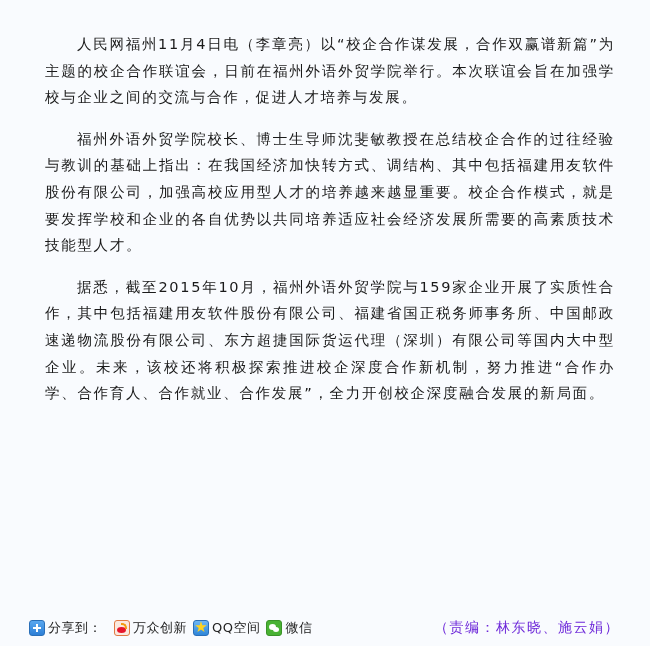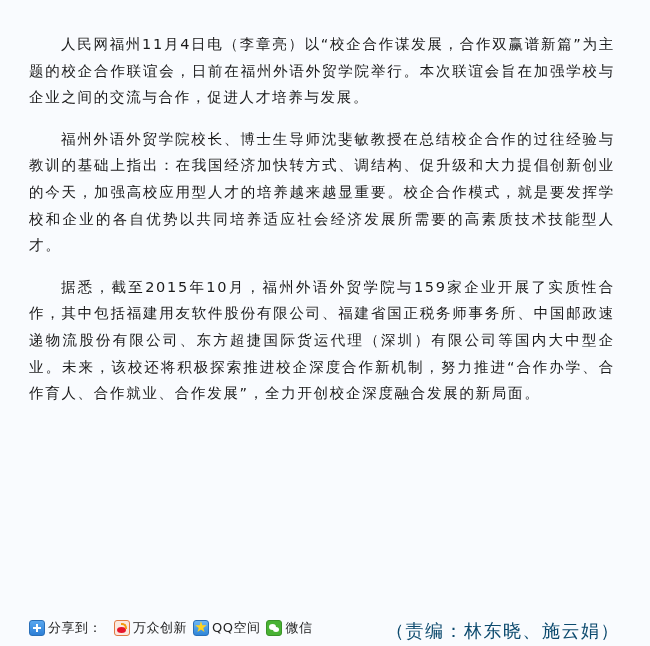--- a/index.html
+++ b/index.html
@@ -15,21 +15,21 @@
       font-family: "DejaVu Sans", "Liberation Sans", sans-serif;
       color: #1a1a1a;
     }
     .article {
       position: absolute;
       left: 29px;
       top: 31px;
       width: 586px;
     }
     .para {
-      margin: 0 0 15px 0;
+      margin: 0 0 15px 16px;
       font-size: 14.5px;
       line-height: 26.6px;
       letter-spacing: 1.7px;
       text-indent: 32px;
       text-align: justify;
       word-break: break-all;
     }
     .share-bar {
       position: absolute;
       left: 29px;
@@ -120,31 +120,31 @@
       left: 6px; top: 6px;
       width: 6px; height: 5px;
       border-radius: 50%;
       background: #fff;
     }
     .share-label { letter-spacing: 0.5px; }
     .editor {
       position: absolute;
       right: 30px;
       top: 619px;
-      font-size: 18px;
+      font-size: 14px;
       letter-spacing: 1.5px;
-      color: #0c4a6e;
+      color: #6d28d9;
     }
   </style>
 </head>
 <body>
 
 <div class="article">
   <p class="para">人民网福州11月4日电（李章亮）以“校企合作谋发展，合作双赢谱新篇”为主题的校企合作联谊会，日前在福州外语外贸学院举行。本次联谊会旨在加强学校与企业之间的交流与合作，促进人才培养与发展。</p>
-  <p class="para">福州外语外贸学院校长、博士生导师沈斐敏教授在总结校企合作的过往经验与教训的基础上指出：在我国经济加快转方式、调结构、促升级和大力提倡创新创业的今天，加强高校应用型人才的培养越来越显重要。校企合作模式，就是要发挥学校和企业的各自优势以共同培养适应社会经济发展所需要的高素质技术技能型人才。</p>
+  <p class="para">福州外语外贸学院校长、博士生导师沈斐敏教授在总结校企合作的过往经验与教训的基础上指出：在我国经济加快转方式、调结构、其中包括福建用友软件股份有限公司，加强高校应用型人才的培养越来越显重要。校企合作模式，就是要发挥学校和企业的各自优势以共同培养适应社会经济发展所需要的高素质技术技能型人才。</p>
   <p class="para">据悉，截至2015年10月，福州外语外贸学院与159家企业开展了实质性合作，其中包括福建用友软件股份有限公司、福建省国正税务师事务所、中国邮政速递物流股份有限公司、东方超捷国际货运代理（深圳）有限公司等国内大中型企业。未来，该校还将积极探索推进校企深度合作新机制，努力推进“合作办学、合作育人、合作就业、合作发展”，全力开创校企深度融合发展的新局面。</p>
 </div>
 
 <div class="share-bar">
   <div class="share-item share-lead">
     <span class="ico ico-plus"></span>
     <span class="share-label">分享到：</span>
   </div>
   <div class="share-item">
     <span class="ico ico-weibo"></span>

